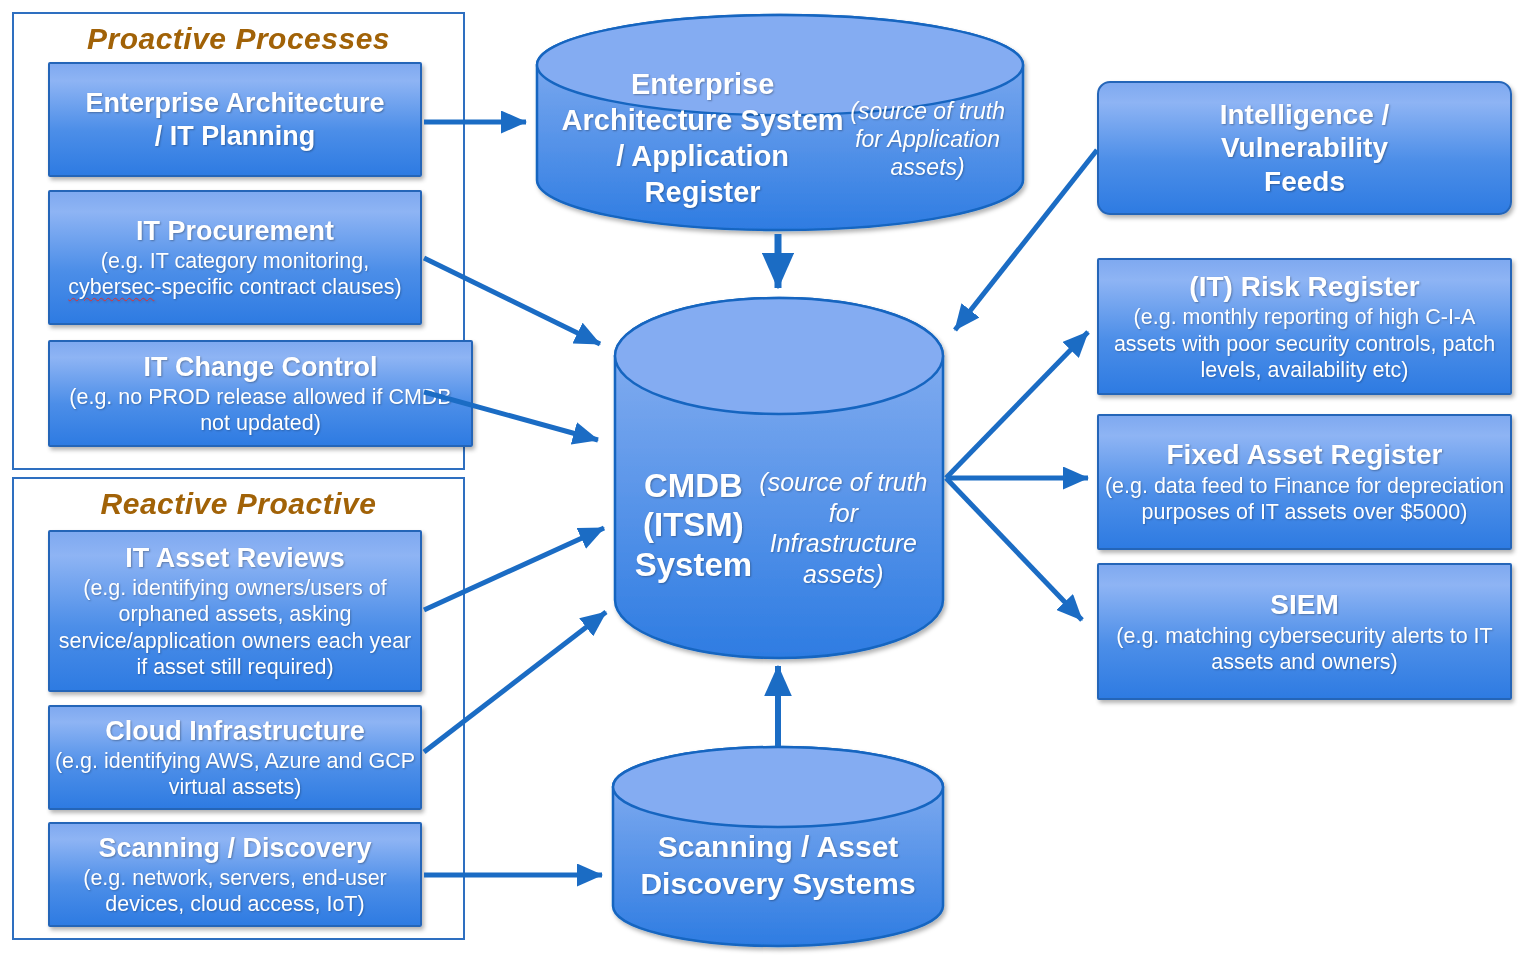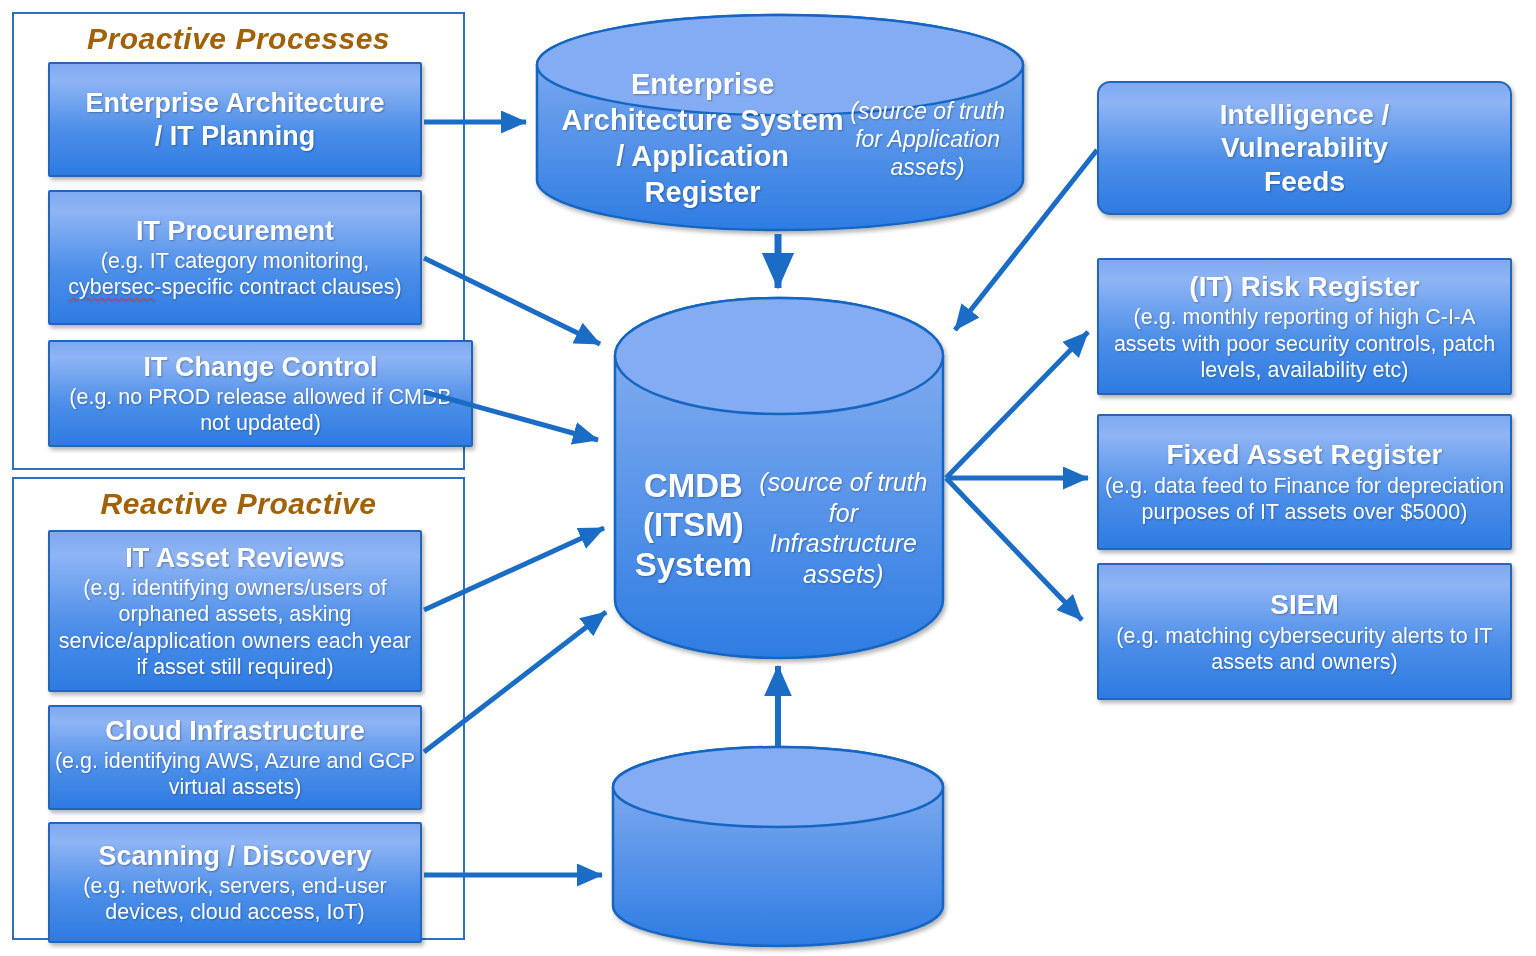--- a/index.html
+++ b/index.html
@@ -86,21 +86,21 @@
     <div class="pbox" style="left:48px;top:530px;width:374px;height:162px;">
       <div class="bt">IT Asset Reviews</div>
       <div class="bs">(e.g. identifying owners/users of orphaned assets, asking service/application owners each year if asset still required)</div>
     </div>
 
     <div class="pbox" style="left:48px;top:705px;width:374px;height:105px;">
       <div class="bt">Cloud Infrastructure</div>
       <div class="bs">(e.g. identifying AWS, Azure and GCP virtual assets)</div>
     </div>
 
-    <div class="pbox" style="left:48px;top:822px;width:374px;height:121px;">
+    <div class="pbox" style="left:48px;top:822px;width:374px;height:105px;">
       <div class="bt">Scanning / Discovery</div>
       <div class="bs">(e.g. network, servers, end-user devices, cloud access, IoT)</div>
     </div>
 
     <div class="pbox obox" style="left:1097px;top:81px;width:415px;height:134px;border-radius:13px;">
       <div class="bt w240">Intelligence / Vulnerability Feeds</div>
     </div>
 
     <div class="pbox obox" style="left:1097px;top:258px;width:415px;height:137px;">
       <div class="bt">(IT) Risk Register</div>
@@ -166,14 +166,17 @@
   <div class="cyl-label" id="ea-label" style="left:555px;top:78px;width:450px;height:120px;">
     <div class="ct">Enterprise Architecture System / Application Register</div>
     <div class="cs">(source of truth for Application assets)</div>
   </div>
 
   <div class="cyl-label" id="cmdb-label" style="left:629px;top:440px;width:300px;height:170px;">
     <div class="ct">CMDB (ITSM) System</div>
     <div class="cs">(source of truth for Infrastructure assets)</div>
   </div>
 
+  <div class="cyl-label" id="scan-label" style="left:618px;top:820px;width:320px;height:90px;">
+    <div class="ct">Scanning / Asset Discovery Systems</div>
+  </div>
 
 </div>
 
 </body></html>

